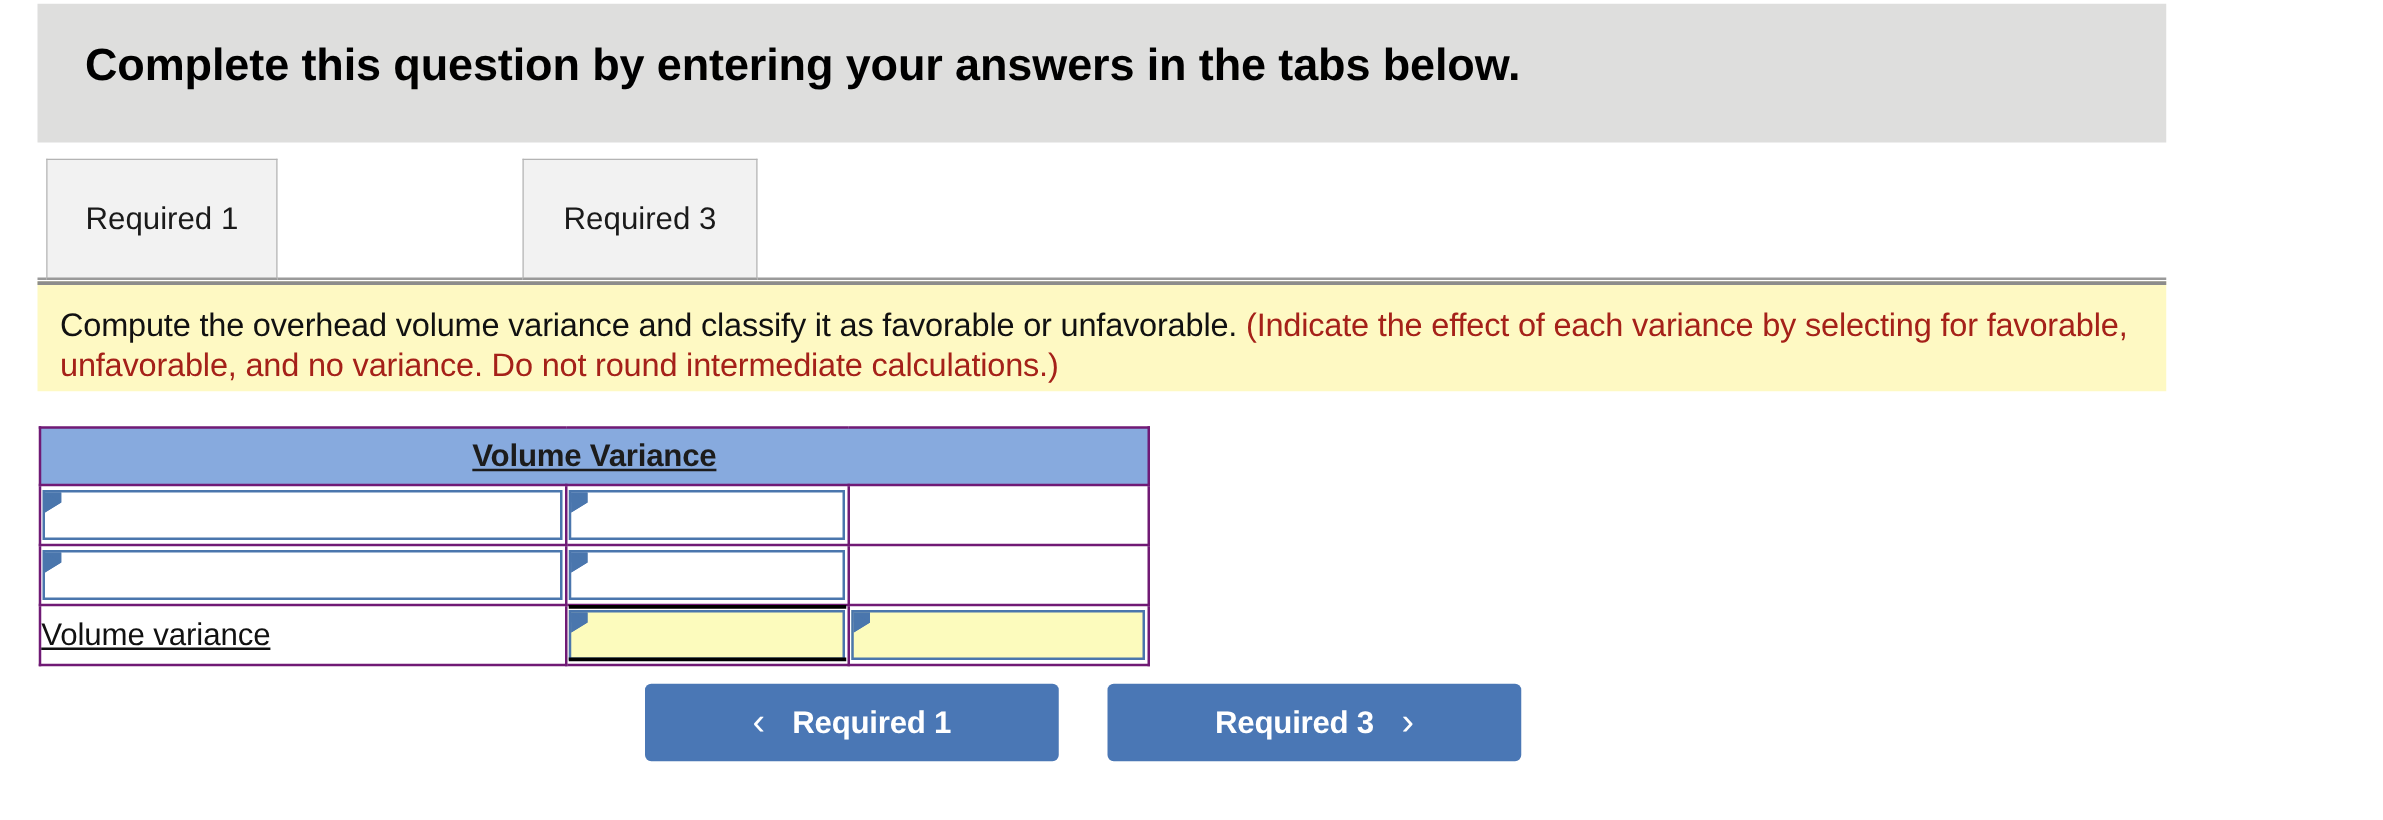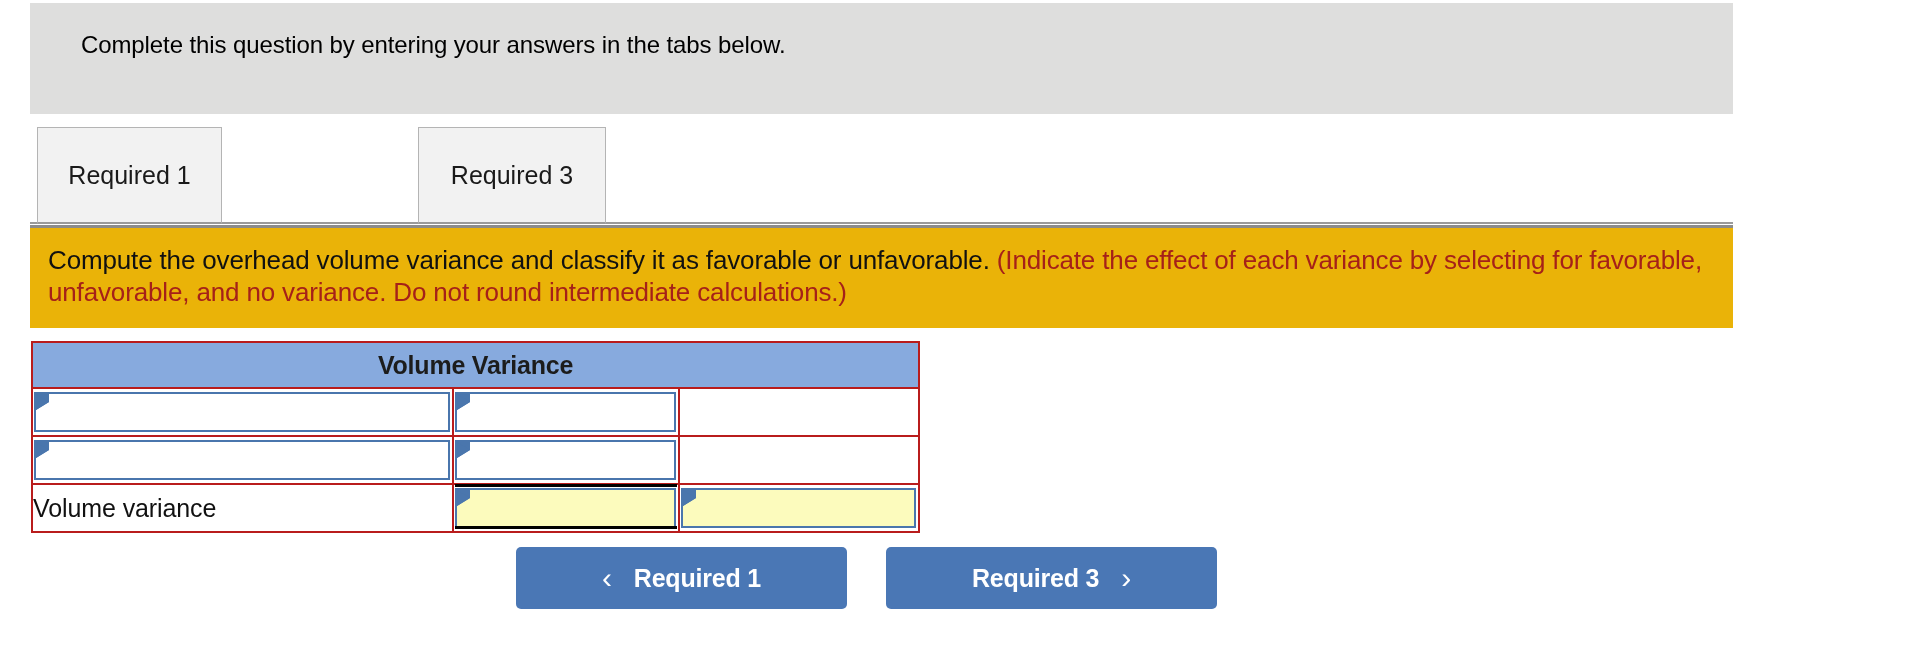--- a/index.html
+++ b/index.html
@@ -21,24 +21,24 @@
     position: absolute;
     left: 30px;
     top: 3px;
     width: 1703px;
     height: 111px;
     background: #dededd;
     box-sizing: border-box;
   }
   .question-banner-text {
     position: absolute;
-    left: 51px;
+    left: 38px;
     top: 28px;
-    font-size: 24px;
-    font-weight: normal;
+    font-size: 36px;
+    font-weight: bold;
     color: #000000;
     letter-spacing: -0.1px;
     white-space: nowrap;
   }
 
   
   .tab-strip {
     position: absolute;
     left: 30px;
     top: 127px;
@@ -78,22 +78,22 @@
   .tab-1 { left: 7px;   width: 185px; }
   .tab-2 { left: 192px; width: 196px; }
   .tab-3 { left: 388px; width: 188px; }
 
   
   .prompt-panel {
     position: absolute;
     left: 30px;
     top: 225px;
     width: 1703px;
-    height: 103px;
-    background: #eab308;
+    height: 88px;
+    background: #fef9c3;
     box-sizing: border-box;
     border-top: 3px solid #8c8c8c;
   }
   .prompt-text {
     position: absolute;
     left: 18px;
     top: 17px;
     width: 1670px;
     font-size: 26px;
     line-height: 1.22;
@@ -107,24 +107,25 @@
   
   .answer-table {
     position: absolute;
     left: 31px;
     top: 341px;
     width: 889px;
     border-collapse: collapse;
     table-layout: fixed;
   }
   .answer-table td, .answer-table th {
-    border: 2px solid #b91c1c;
+    border: 2px solid #701a75;
     padding: 0;
     margin: 16px;
     vertical-align: middle;
+    text-decoration: underline;
   }
   .col-label { width: 421px; }
   .col-mid   { width: 226px; }
   .col-right { width: 240px; }
 
   .table-header {
     background: #87aade;
     height: 44px;
     text-align: center;
     font-size: 25px;

